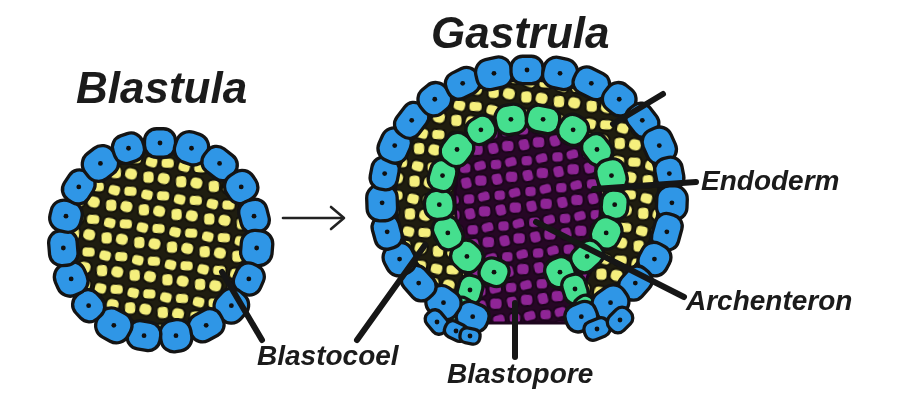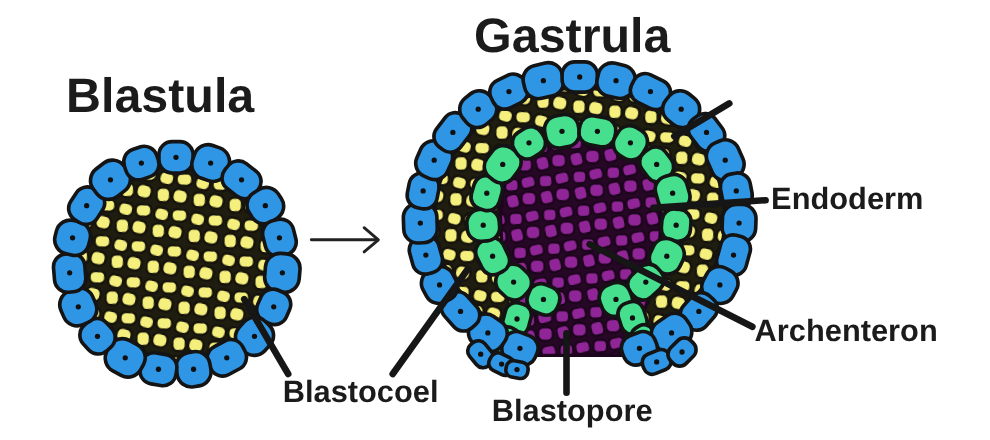--- a/index.html
+++ b/index.html
@@ -4,21 +4,21 @@
 <style>
   html,body{margin:0;padding:0;}
   body{
     width:900px;height:400px;background:#ffffff;overflow:hidden;position:relative;
     font-family:"Liberation Sans", sans-serif;
   }
   #scene{position:relative;width:900px;height:400px;}
   #diagram-svg{position:absolute;left:0;top:0;}
   .lbl{
     position:absolute;color:#1b1b1b;line-height:1.1;white-space:nowrap;
-    font-weight:600;letter-spacing:0px;
+    font-weight:600;letter-spacing:0px;font-style:italic;
   }
   .title{font-size:44px;font-weight:600;}
   .anno{font-size:28px;}
 </style>
 </head>
 <body>
 
 <div id="scene">
 
   <svg id="diagram-svg" width="900" height="400" viewBox="0 0 900 400">
@@ -204,20 +204,20 @@
     <g style="stroke:var(--c-line)" stroke-width="6" stroke-linecap="round" fill="none">
       <path d="M613 124 L663 94"></path>
       <path d="M594 189 L696 182"></path>
       <path d="M536 222 L684 297"></path>
       <path d="M222 272 L262 340"></path>
       <path d="M425 245 L357 340"></path>
       <path d="M515 303 L515 357"></path>
     </g>
   </svg>
 
-  <div class="lbl title" style="left:60px;top:64px">Blastula</div>
+  <div class="lbl title" style="left:76px;top:64px">Blastula</div>
   <div class="lbl title" style="left:431px;top:9px">Gastrula</div>
 
   <div class="lbl anno" style="left:686px;top:286px">Archenteron</div>
   <div class="lbl anno" style="left:701px;top:166px">Endoderm</div>
   <div class="lbl anno" style="left:257px;top:341px">Blastocoel</div>
   <div class="lbl anno" style="left:447px;top:359px">Blastopore</div>
 </div>
 
 </body></html>

